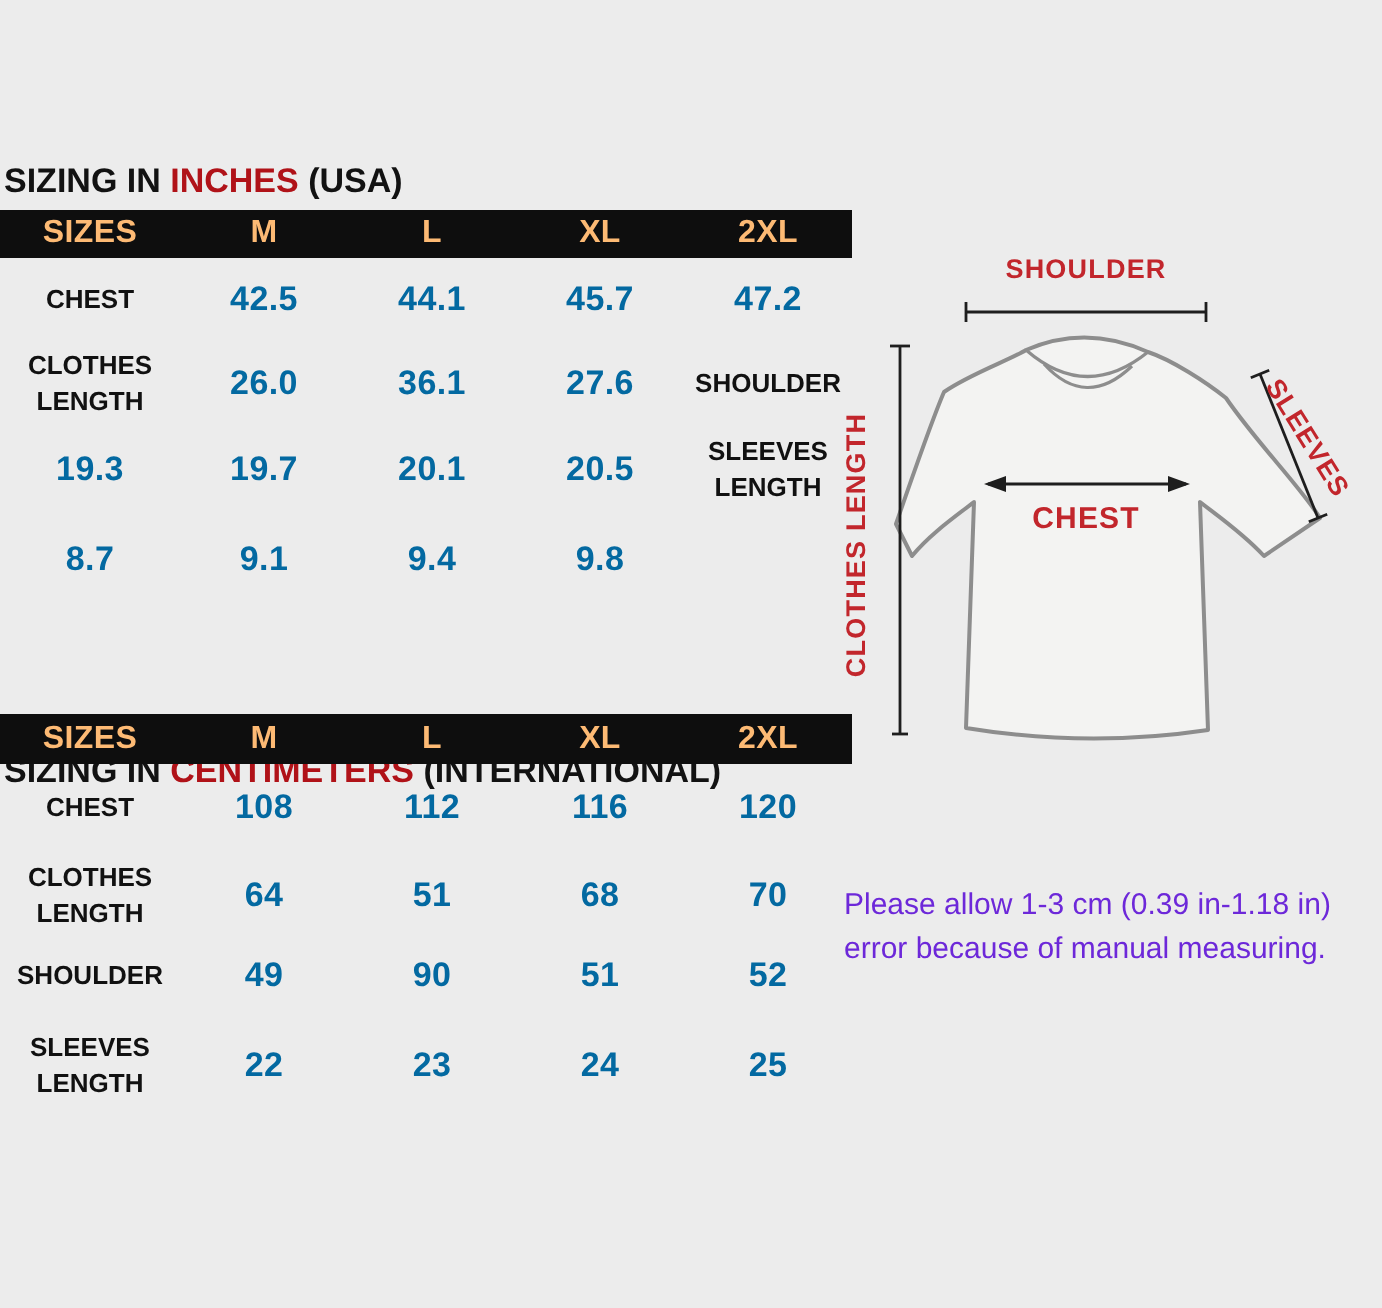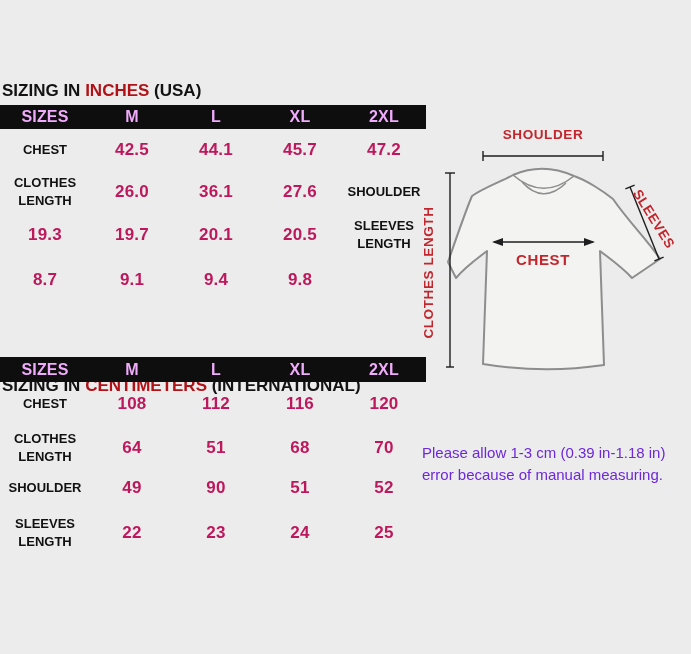--- a/index.html
+++ b/index.html
@@ -22,29 +22,29 @@
   .size-table{
     display:grid;
     grid-template-columns:90px 84px 84px 84px 84px;
     width:426px;
   }
   .cell{
     display:flex;align-items:center;justify-content:center;
     text-align:center;
   }
   .th{
-    background:#0e0e0e;color:#f0abfc;
+    background:#0e0e0e;color:#fdba74;
     font-size:16px;font-weight:700;letter-spacing:.2px;
   }
   .row-label{
     font-size:13px;font-weight:700;color:#111111;line-height:1.35;
     padding:0 8px;
   }
   .val{
-    font-size:17px;font-weight:600;color:#be185d;letter-spacing:.2px;
+    font-size:17px;font-weight:600;color:#0369a1;letter-spacing:.2px;
   }
 
   
   .diagram-label{
     color:#c2262c;font-weight:700;font-size:13.5px;letter-spacing:.6px;
     text-align:center;white-space:nowrap;
   }
   .chest-label{font-size:15px;}
   .rot-ccw{transform:rotate(-90deg);transform-origin:center center;}
   .rot-sleeve{transform:rotate(58deg);transform-origin:center center;}

